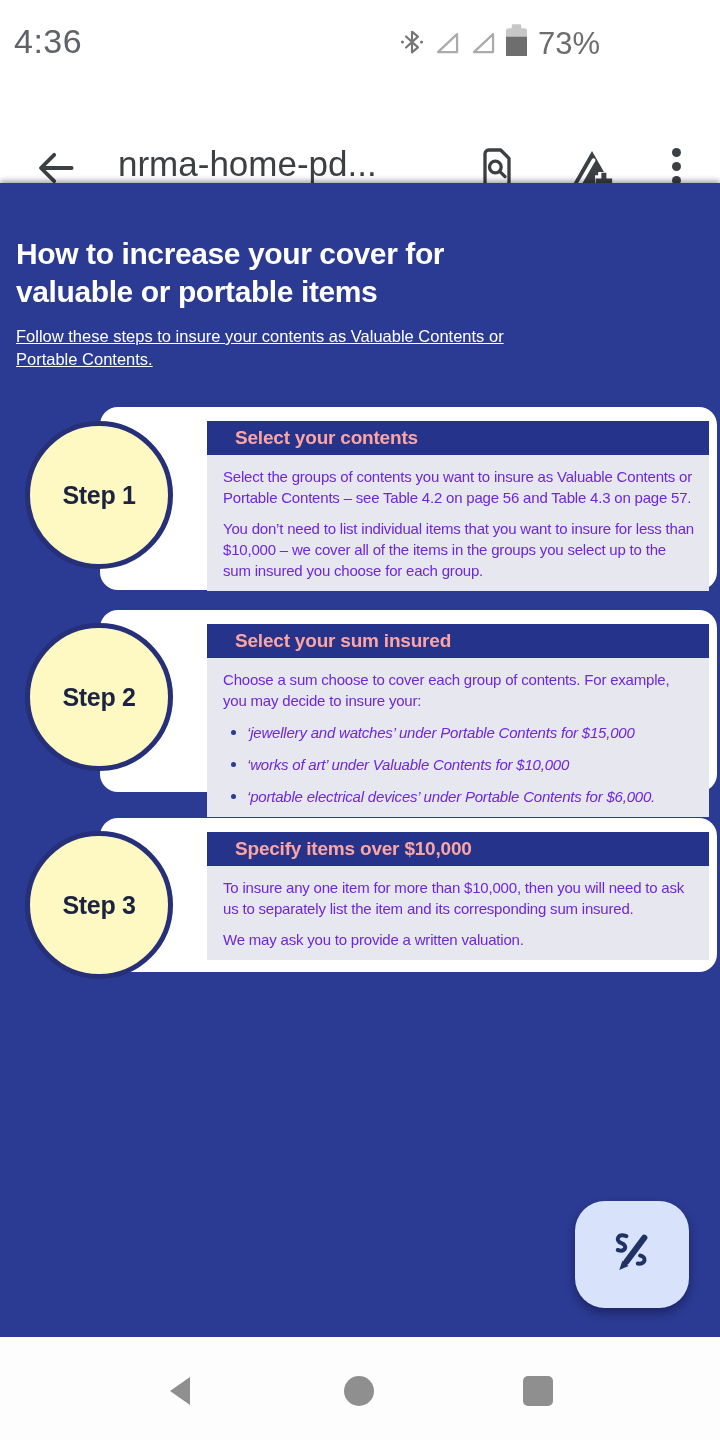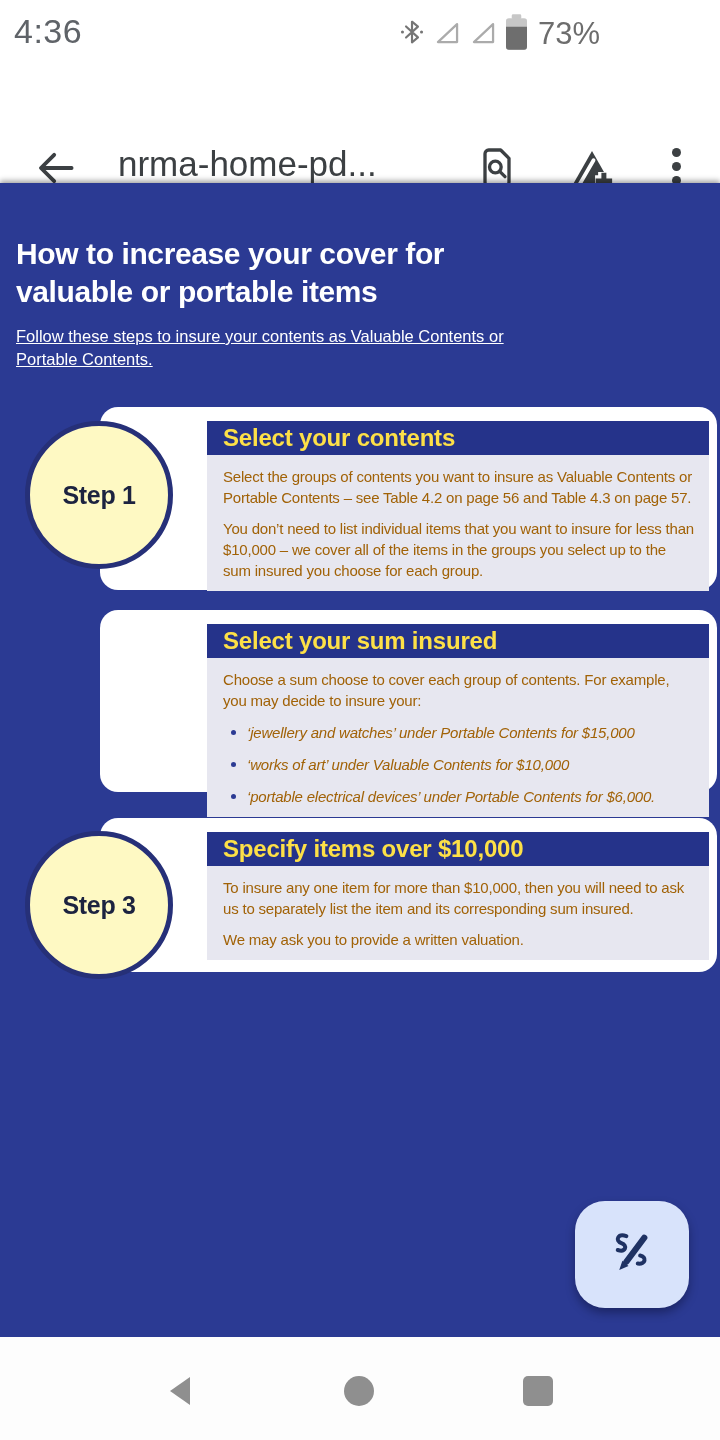--- a/index.html
+++ b/index.html
@@ -4,21 +4,21 @@
 <style>
   * { margin:0; padding:0; box-sizing:border-box; }
   html,body { background:#555; }
   #screen {
     position:relative; width:720px; height:1440px; margin:0 auto;
     background:#ffffff; overflow:hidden;
     font-family:"Liberation Sans", sans-serif;
   }
 
   
-  .status-bar { position:absolute; left:0; top:6px; width:612px; height:56px; background:#fff; }
+  .status-bar { position:absolute; left:0; top:16px; width:612px; height:56px; background:#fff; }
   .status-time { position:absolute; left:14px; top:6px; font-size:34px; color:#5f6368; letter-spacing:0.5px; }
   .status-right { position:absolute; right:12px; top:0; height:56px; display:flex; align-items:center; gap:9px; }
   .status-batt-text { font-size:31px; color:#6d6d6d; margin-left:2px; }
 
   
   .toolbar { position:absolute; left:0; top:56px; width:720px; height:123px; background:#fff; }
   .back-btn { position:absolute; left:34px; top:90px; width:44px; height:44px; }
   .doc-title {
     position:absolute; left:118px; top:88px; width:330px;
     font-size:35px; color:#3c4043; white-space:nowrap; overflow:hidden;
@@ -47,26 +47,26 @@
   .step-card {
     position:absolute; left:100px; right:3px;
     background:#ffffff; border-radius:18px;
   }
   .card-1 { top:224px; height:183px; }
   .card-2 { top:427px; height:182px; }
   .card-3 { top:635px; height:154px; }
 
   .card-inner { position:absolute; left:107px; right:8px; top:14px; bottom:13px; display:flex; flex-direction:column; }
   .card-header {
-    background:#25338a; color:#fde047; height:34px; flex:0 0 34px;
-    font-size:24px; font-weight:bold; line-height:34px; padding-left:16px; letter-spacing:-0.2px;
+    background:#25338a; color:#fca5a5; height:34px; flex:0 0 34px;
+    font-size:19px; font-weight:bold; line-height:34px; padding-left:28px; letter-spacing:-0.2px;
   }
   .card-body {
     background:#e7e7f0; flex:1 1 auto; padding:11px 14px 10px 16px;
-    color:#a16207; font-size:15px; line-height:21px; letter-spacing:-0.2px;
+    color:#6d28d9; font-size:15px; line-height:21px; letter-spacing:-0.2px;
   }
   .card-body p + p { margin-top:10px; }
   .card-body ul { list-style:none; margin-top:7px; }
   .card-body li { position:relative; padding-left:24px; margin-top:11px;font-style:italic; }
   .card-body li::before {
     content:""; position:absolute; left:8px; top:8px; width:5px; height:5px;
     border-radius:50%; background:#2b3a93;
   }
 
   .step-circle {
@@ -191,20 +191,23 @@
         <div class="card-body">
           <p>Choose a sum choose to cover each group of contents. For example, you may decide to insure your:</p>
           <ul>
             <li>‘jewellery and watches’ under Portable Contents for $15,000</li>
             <li>‘works of art’ under Valuable Contents for $10,000</li>
             <li>‘portable electrical devices’ under Portable Contents for $6,000.</li>
           </ul>
         </div>
       </div>
     </div>
+    <div class="step-circle circ-2">
+      <span class="step-label">Step 2</span>
+    </div>
 
     <div class="step-card card-3">
       <div class="card-inner">
         <div class="card-header">Specify items over $10,000</div>
         <div class="card-body">
           <p>To insure any one item for more than $10,000, then you will need to ask us to separately list the item and its corresponding sum insured.</p>
           <p>We may ask you to provide a written valuation.</p>
         </div>
       </div>
     </div>

